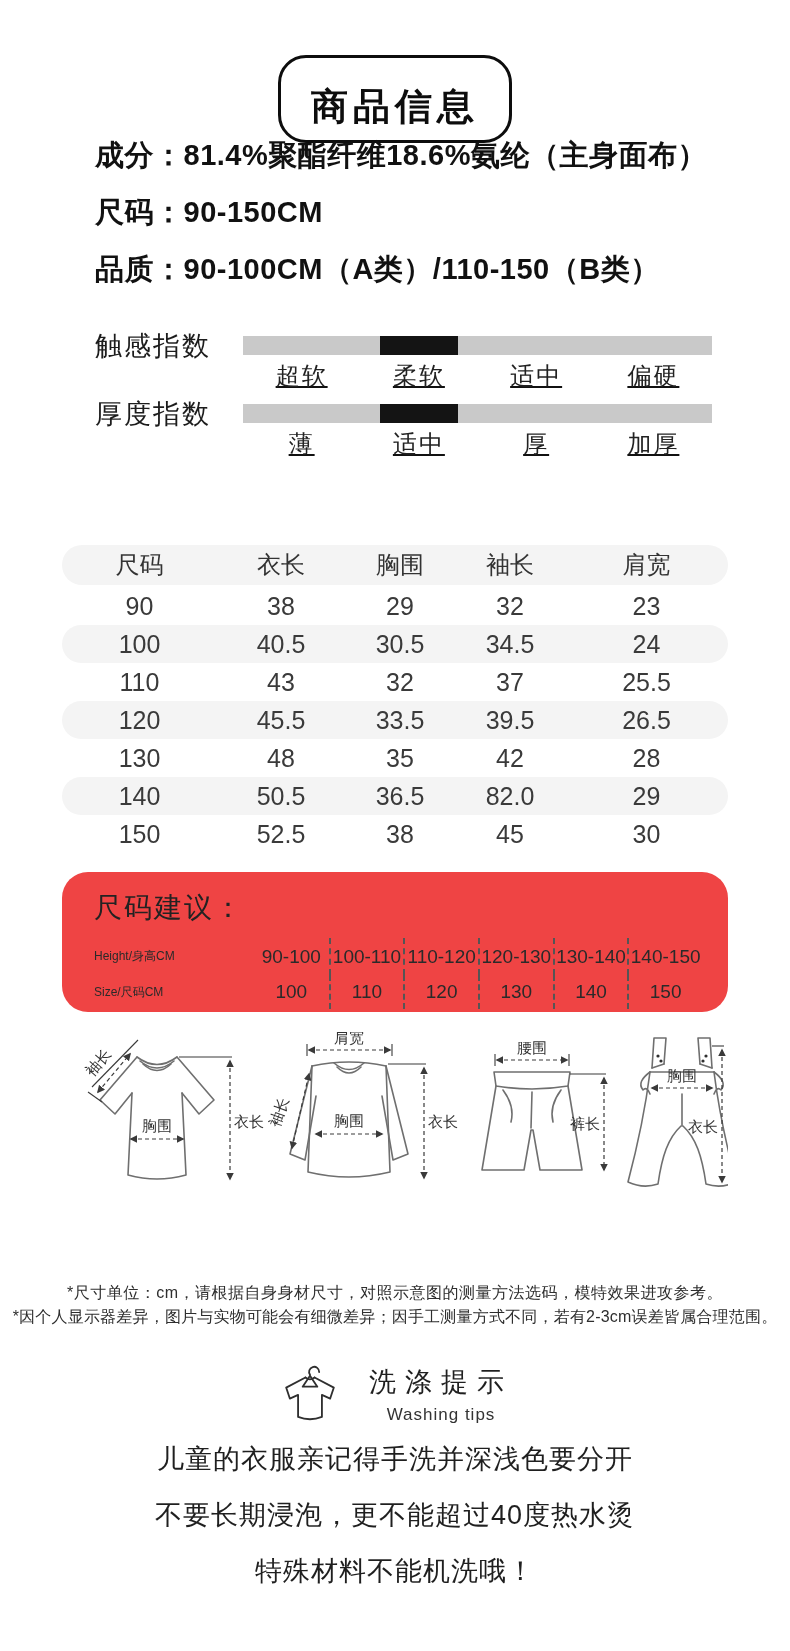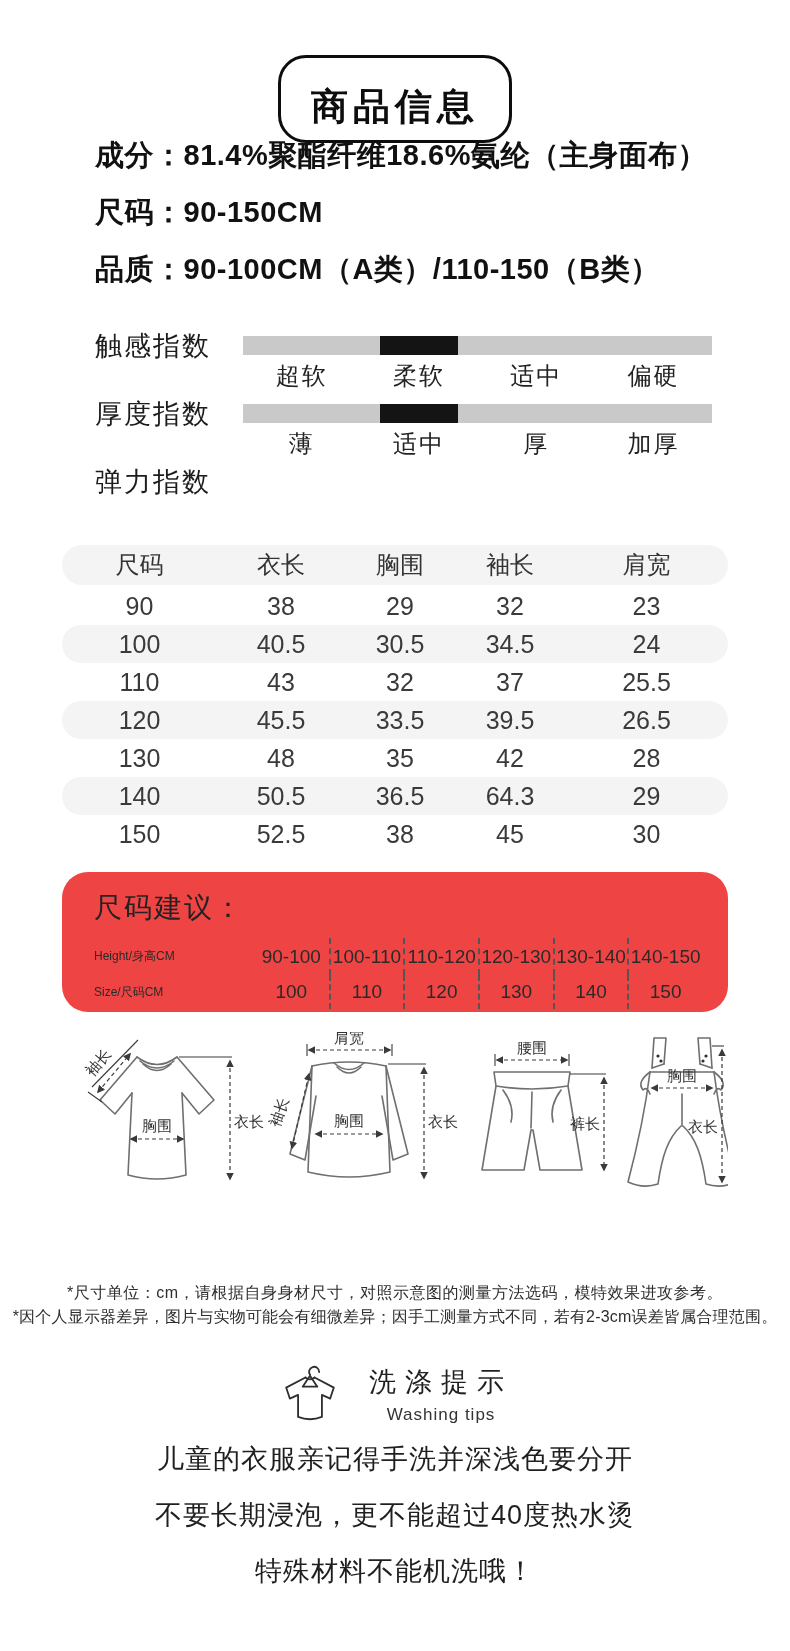--- a/index.html
+++ b/index.html
@@ -20,21 +20,21 @@
   .info { position:absolute; top:140px; left:95px; }
   .info-row { font-size:29px; line-height:31px; font-weight:800; margin-bottom:26px; letter-spacing:0.5px; white-space:nowrap; }
 
   
   .indices { position:absolute; top:326px; left:95px; width:617px; }
   .idx-row { display:flex; margin-bottom:5px; }
   .idx-label { width:148px; font-size:27px; line-height:32px; color:#1c1c1c; letter-spacing:2px; margin-top:4px; }
   .idx-barwrap { flex:1; }
   .idx-bar { position:relative; height:19px; margin-top:10px; background:#c9c9c9; }
   .idx-seg { position:absolute; top:0; height:100%; width:16.6%; background:#141414; }
-  .idx-opts { display:grid; grid-template-columns:repeat(4,1fr); margin-top:7px; }
+  .idx-opts { display:grid; grid-template-columns:repeat(4,1fr); margin-top:7px;text-decoration:underline; }
   .idx-opt { text-align:center; font-size:24px; line-height:27px; color:#222; letter-spacing:2px; }
 
   
   .size-table { position:absolute; top:545px; left:62px; width:666px; color:#3a3a3a; }
   .tbl-row { display:grid; grid-template-columns:155px 128px 110px 110px 163px; height:38px; align-items:center; text-align:center; font-size:25px; }
   .tbl-head { height:40px; background:#f4f4f4; border-radius:21px; margin-bottom:2px; font-size:24px; color:#333;font-family:Liberation Mono, monospace; }
   .tbl-row.alt { background:#f4f4f4; border-radius:19px; }
 
   
   .suggest { position:absolute; top:872px; left:62px; width:666px; height:140px;
@@ -107,21 +107,20 @@
         <div class="idx-opts">
             <span class="idx-opt">薄</span>
             <span class="idx-opt">适中</span>
             <span class="idx-opt">厚</span>
             <span class="idx-opt">加厚</span>
           </div>
       </div>
     </div>
 
     <div class="idx-row">
-      <div class="idx-label">弹力指数</div>
     </div>
   </div>
 
   <div class="size-table">
     <div class="tbl-row tbl-head">
         <span>尺码</span>
         <span>衣长</span>
         <span>胸围</span>
         <span>袖长</span>
         <span>肩宽</span>
@@ -159,21 +158,21 @@
           <span>130</span>
           <span>48</span>
           <span>35</span>
           <span>42</span>
           <span>28</span>
         </div>
         <div class="tbl-row alt">
           <span>140</span>
           <span>50.5</span>
           <span>36.5</span>
-          <span>64.3</span>
+          <span>82.0</span>
           <span>29</span>
         </div>
         <div class="tbl-row">
           <span>150</span>
           <span>52.5</span>
           <span>38</span>
           <span>45</span>
           <span>30</span>
         </div>
       </div>

